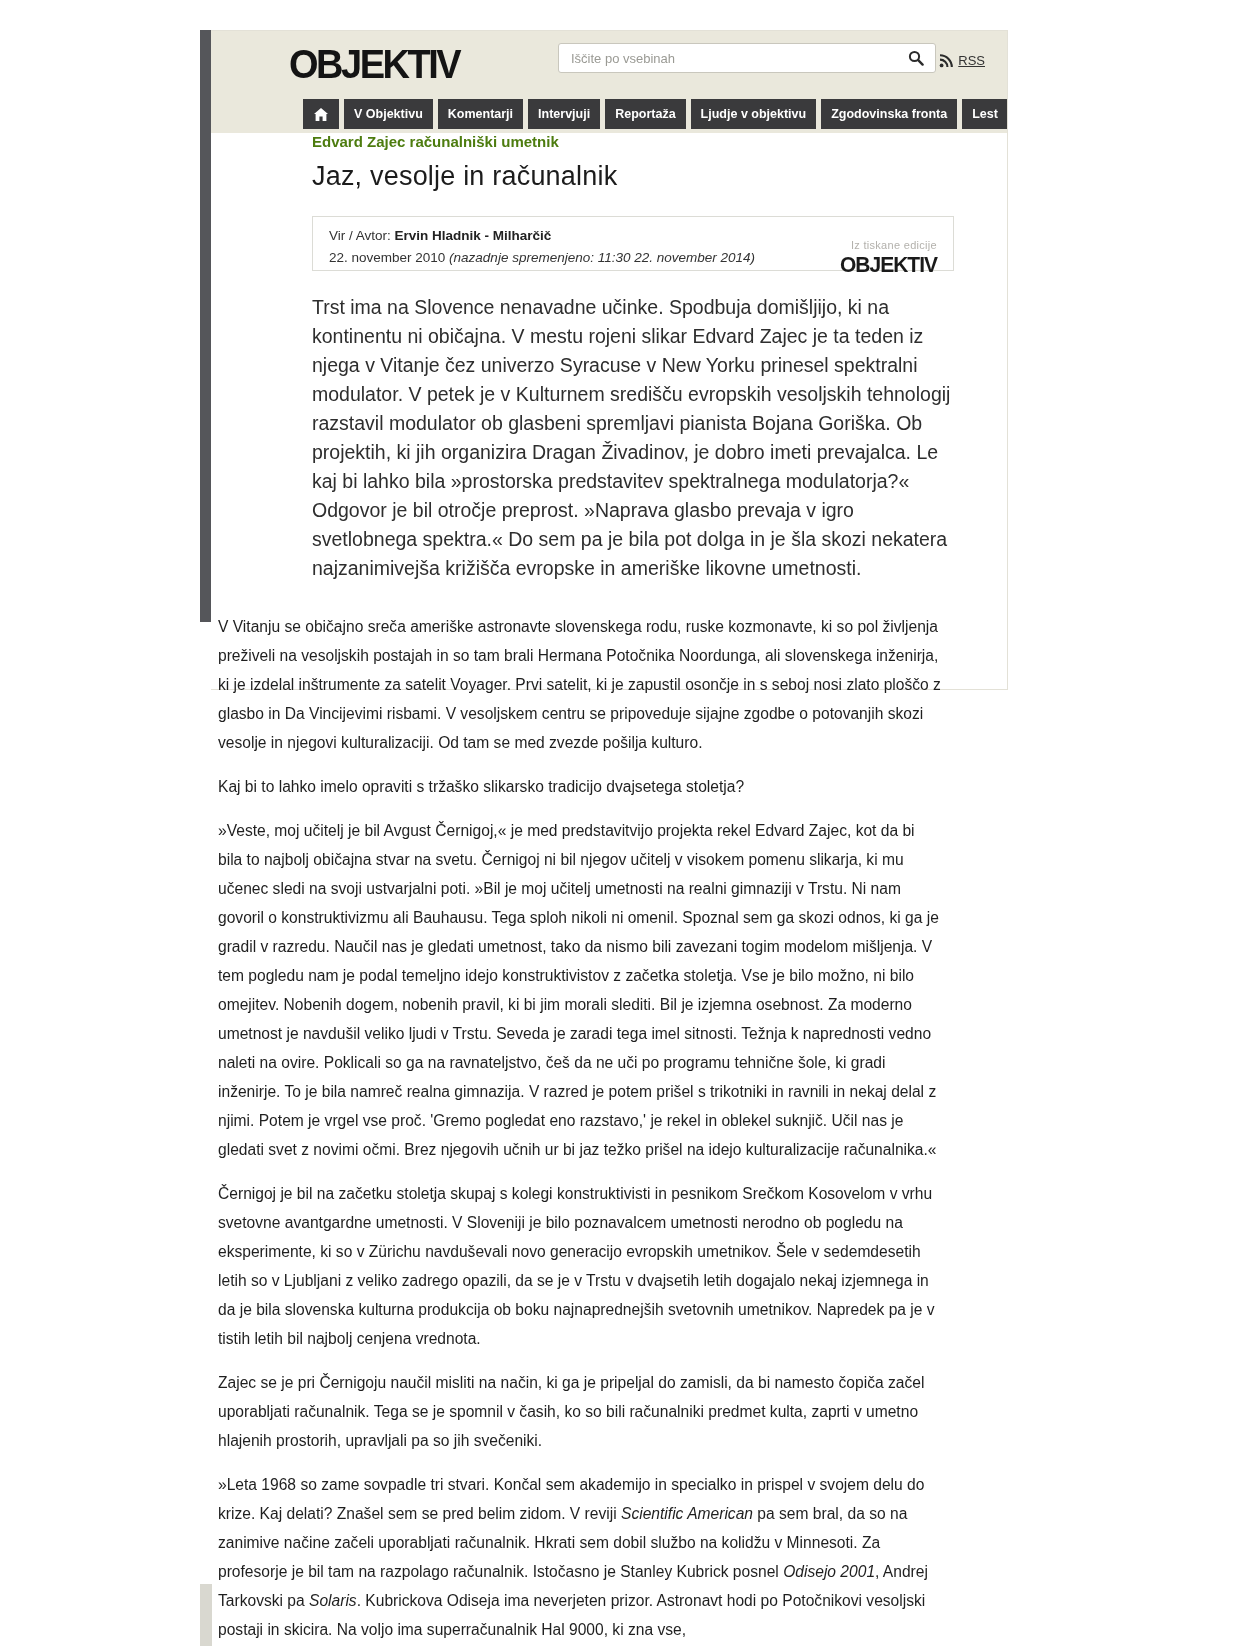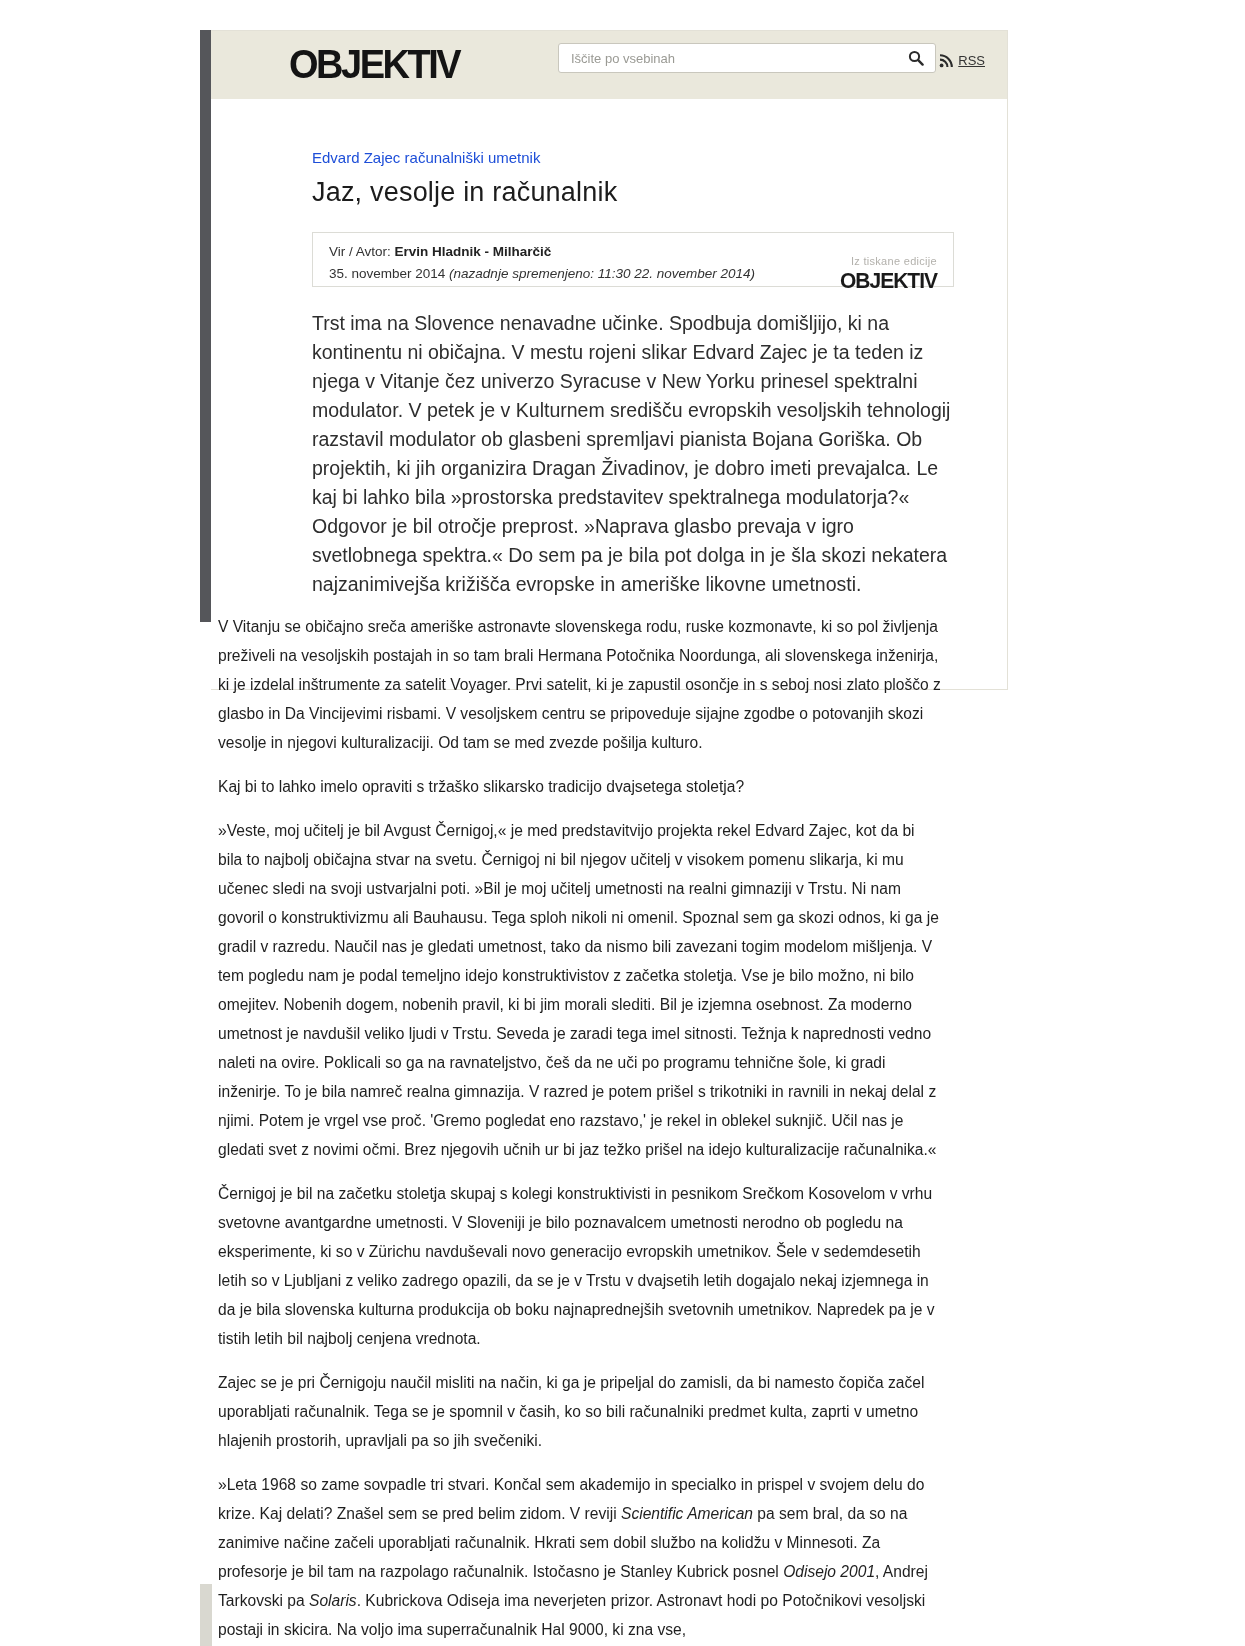--- a/index.html
+++ b/index.html
@@ -39,21 +39,21 @@
     background:#eae8dc;padding:0 0 4px 92px;height:30px;display:flex;gap:5px;
     overflow:hidden;white-space:nowrap;
   }
   .tab{
     flex:0 0 auto;background:#3a3a3c;color:#fff;font-size:12.5px;font-weight:bold;
     padding:0 10px;display:flex;align-items:center;cursor:pointer;text-decoration:none;
   }
   .tab.home{padding:0 11px;}
 
   .article-head{padding:0 0 0 101px;width:642px;}
-  .kicker{margin-top:50px;font-size:15px;font-weight:normal;color:#1d4ed8;}
+  .kicker{font-size:15px;font-weight:bold;color:#4d7c0f;}
   .title{margin-top:11px;font-size:27px;font-weight:normal;color:#1c1c1c;letter-spacing:0.2px;}
   .byline-box{
     margin-top:24px;border:1px solid #dcdcd6;padding:11px 16px 4px 16px;position:relative;height:38px;
   }
   .byline-line1{font-size:13.5px;color:#333;}
   .byline-author{font-weight:bold;color:#222;}
   .byline-line2{font-size:13.5px;color:#333;margin-top:7px;}
   .byline-mod{font-style:italic;}
   .print-badge{position:absolute;right:16px;top:22px;text-align:right;}
   .print-badge-edition{font-size:11px;color:#b3b1ac;letter-spacing:0.3px;}
@@ -98,32 +98,48 @@
         <svg width="14" height="14" viewBox="0 0 14 14">
           <circle cx="2.6" cy="11.4" r="1.9" fill="#2b2b2b"></circle>
           <path d="M1 5.6 A7.4 7.4 0 0 1 8.4 13" fill="none" stroke="#2b2b2b" stroke-width="2.1"></path>
           <path d="M1 1.2 A11.8 11.8 0 0 1 12.8 13" fill="none" stroke="#2b2b2b" stroke-width="2.1"></path>
         </svg>
       </span>
       <a class="rss-link" href="#">RSS</a>
     </div>
   </div>
 
+  <nav class="navrow">
+      <a href="#" class="tab home">
+        <span>
+          <svg width="14" height="13" viewBox="0 0 14 13">
+            <polygon points="7,0 14,6 12.4,6 12.4,13 8.6,13 8.6,8.4 5.4,8.4 5.4,13 1.6,13 1.6,6 0,6" fill="#ffffff"></polygon>
+          </svg>
+        </span>
+      </a>
+      <a href="#" class="tab">V Objektivu</a>
+      <a href="#" class="tab">Komentarji</a>
+      <a href="#" class="tab">Intervjuji</a>
+      <a href="#" class="tab">Reportaža</a>
+      <a href="#" class="tab">Ljudje v objektivu</a>
+      <a href="#" class="tab">Zgodovinska fronta</a>
+      <a href="#" class="tab">Lest</a>
+    </nav>
 
   <div class="article-head">
     <div class="kicker">Edvard Zajec računalniški umetnik</div>
     <h1 class="title" style="margin:11px 0 0 0;">Jaz, vesolje in računalnik</h1>
 
     <div class="byline-box">
       <div class="byline-line1">
         <span>Vir / Avtor:</span>
         <span class="byline-author">Ervin Hladnik - Milharčič</span>
       </div>
       <div class="byline-line2">
-        <span>35. november 2014 </span><span class="byline-mod">(nazadnje spremenjeno: 11:30 22. november 2014)</span>
+        <span>22. november 2010 </span><span class="byline-mod">(nazadnje spremenjeno: 11:30 22. november 2014)</span>
       </div>
       <div class="print-badge">
         <div class="print-badge-edition">Iz tiskane edicije</div>
         <div class="print-badge-logo">OBJEKTIV</div>
       </div>
     </div>
 
     <div class="lead">Trst ima na Slovence nenavadne učinke. Spodbuja domišljijo, ki na kontinentu ni običajna. V mestu rojeni slikar Edvard Zajec je ta teden iz njega v Vitanje čez univerzo Syracuse v New Yorku prinesel spektralni modulator. V petek je v Kulturnem središču evropskih vesoljskih tehnologij razstavil modulator ob glasbeni spremljavi pianista Bojana Goriška. Ob projektih, ki jih organizira Dragan Živadinov, je dobro imeti prevajalca. Le kaj bi lahko bila »prostorska predstavitev spektralnega modulatorja?« Odgovor je bil otročje preprost. »Naprava glasbo prevaja v igro svetlobnega spektra.« Do sem pa je bila pot dolga in je šla skozi nekatera najzanimivejša križišča evropske in ameriške likovne umetnosti.</div>
   </div>
 </div>

